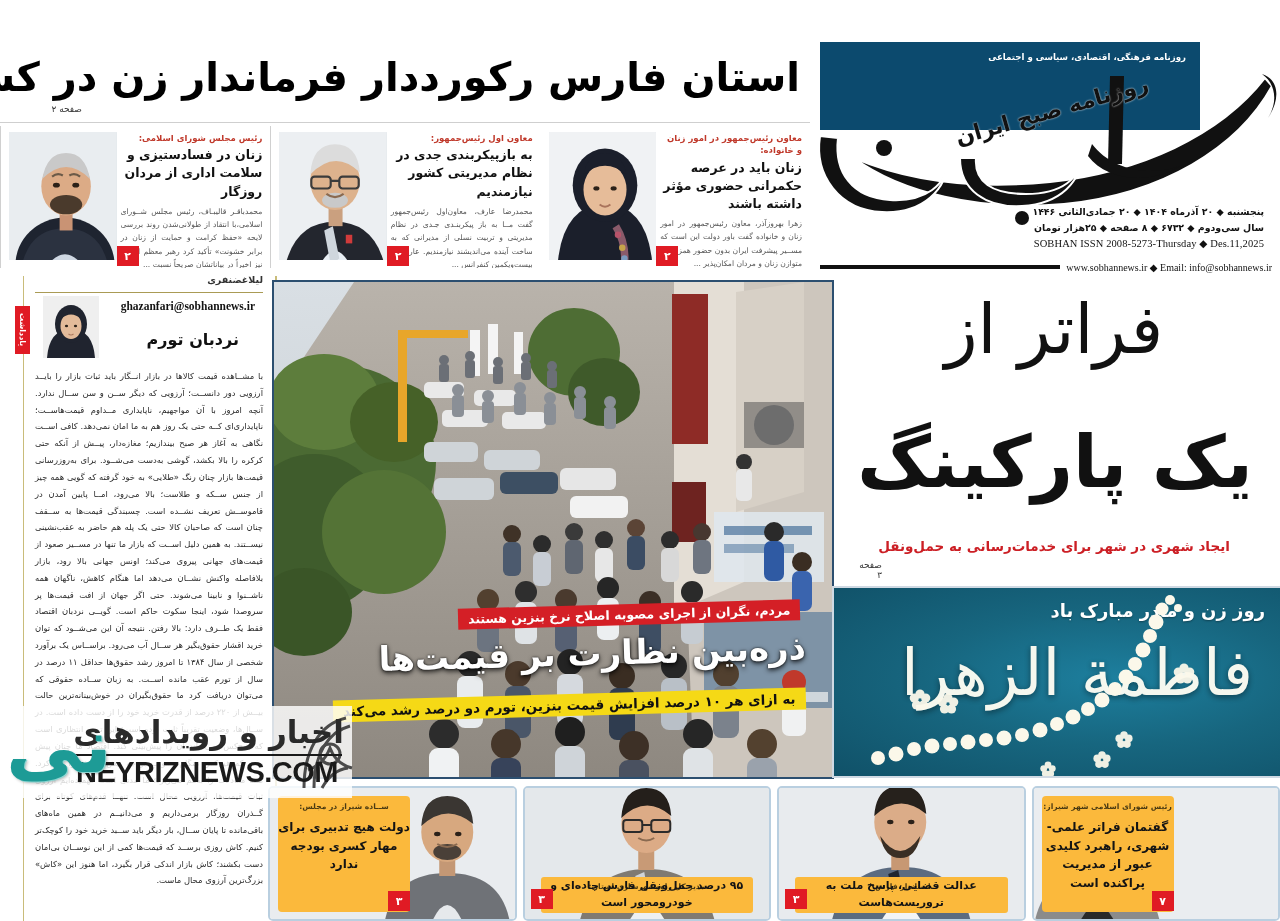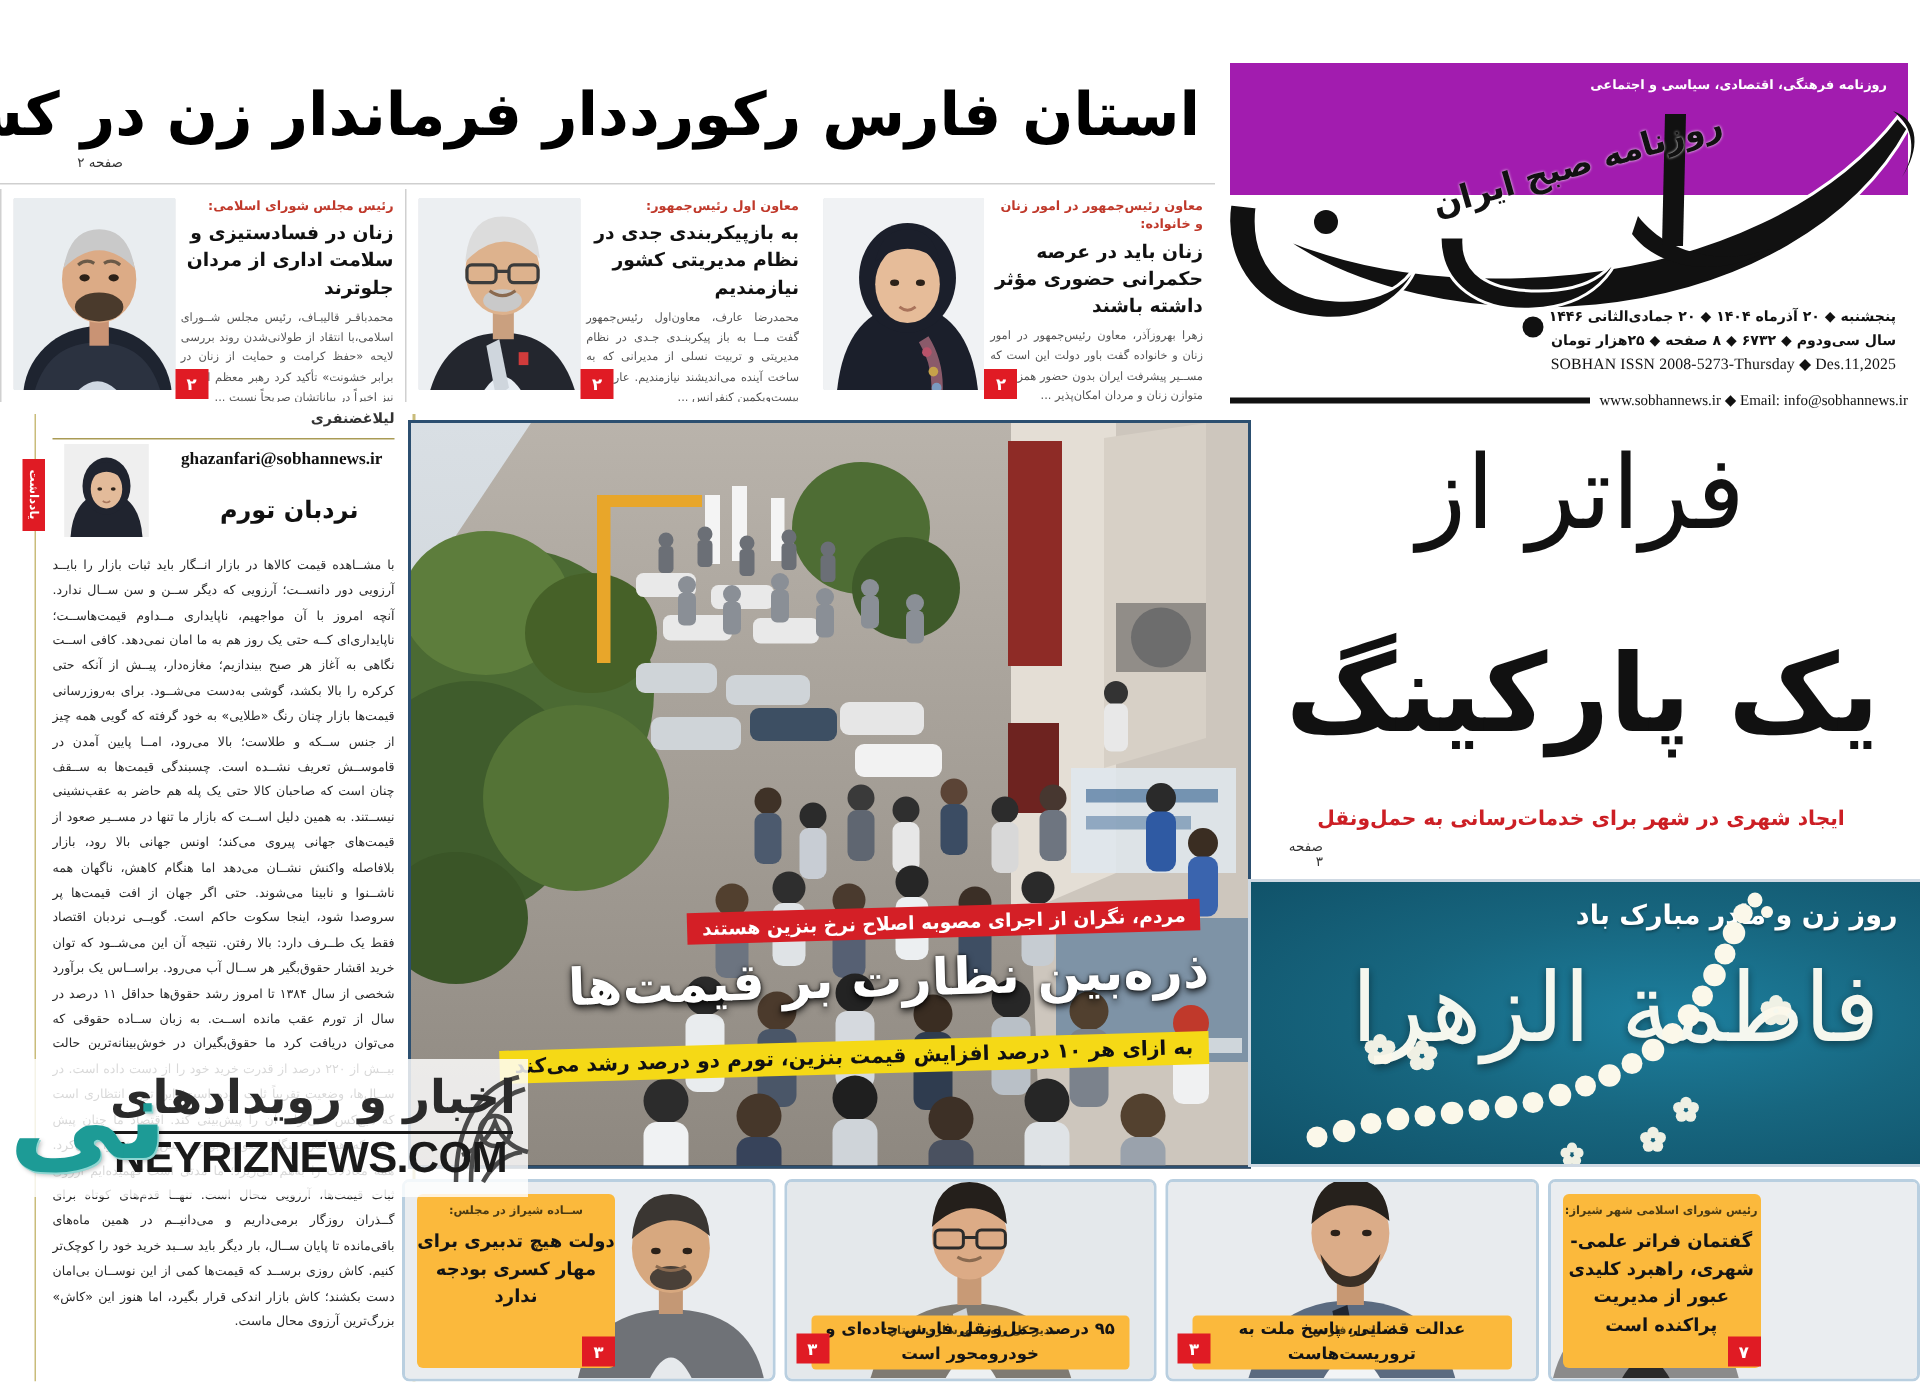--- a/index.html
+++ b/index.html
@@ -115,21 +115,21 @@
   .cap-yellow{
     position:absolute;right:26px;top:412px;
     background:#f5d916;color:#111;font-size:13.5px;font-weight:700;
     padding:3px 10px;direction:rtl;white-space:nowrap;
     transform:rotate(-1.6deg);z-index:6;
   }
 
   
   .masthead{position:absolute;left:810px;top:0;width:470px;height:276px;background:#fff;}
   .red-block{
-    position:absolute;left:10px;top:42px;width:452px;height:88px;background:#a21caf;
+    position:absolute;left:10px;top:42px;width:380px;height:88px;background:#0c4a6e;
   }
   .red-tagline{
     position:absolute;right:14px;top:10px;font-size:8.6px;font-weight:700;
     color:#fff;direction:rtl;white-space:nowrap;
   }
   .logo-wrap{position:absolute;left:0;top:40px;width:470px;height:210px;overflow:hidden;}
   .logo-sub{
     position:absolute;right:128px;top:58px;font-size:22px;font-weight:700;
     color:#111;direction:rtl;transform:rotate(-16deg);white-space:nowrap;
     text-shadow:0 0 2px #fff;
@@ -279,21 +279,21 @@
             <ellipse cx="53" cy="72" rx="15" ry="9" fill="#4a3a2c"></ellipse>
             <ellipse cx="44" cy="54" rx="3.2" ry="2.2" fill="#2c2118"></ellipse>
             <ellipse cx="62" cy="54" rx="3.2" ry="2.2" fill="#2c2118"></ellipse>
             <path d="M40 46 q5 -4 10 -1" stroke="#6b5a48" stroke-width="2" fill="none"></path>
             <path d="M56 45 q5 -3 10 1" stroke="#6b5a48" stroke-width="2" fill="none"></path>
           </svg>
         </div>
         <div class="pagebadge">۲</div>
         <div class="t-text">
           <div class="kicker">رئیس مجلس شورای اسلامی:</div>
-          <div class="t-title">زنان در فسادستیزی و سلامت اداری از مردان جلوترند</div>
+          <div class="t-title">زنان در فسادستیزی و سلامت اداری از مردان روزگار</div>
           <div class="t-body">محمدباقـر قالیبـاف، رئیس مجلس شــورای اسلامی،با انتقاد از طولانی‌شدن روند بررسی لایحه «حفظ کرامت و حمایت از زنان در برابر خشونت» تأکید کرد رهبر معظم انقلاب نیز اخیراً در بیاناتشان صریحاً نسبت ...</div>
         </div>
       </div>
 
       <div class="teaser">
         <div class="photo">
           <svg viewBox="0 0 100 128" preserveAspectRatio="xMidYMid slice" width="100%" height="100%">
             <rect width="100" height="128" fill="#eceff2"></rect>
             <path d="M6 128 q10 -40 46 -40 q36 0 46 40 z" fill="#23262e"></path>
             <path d="M38 128 q14 -26 28 0 z" fill="#e8eef4"></path>

